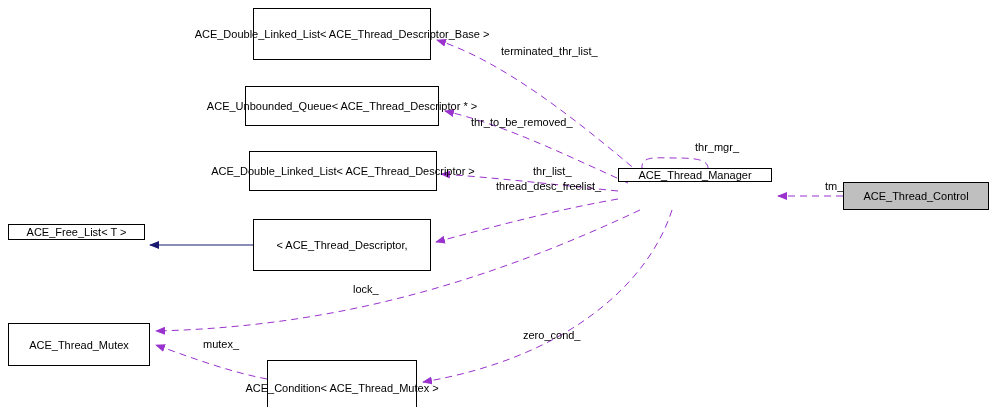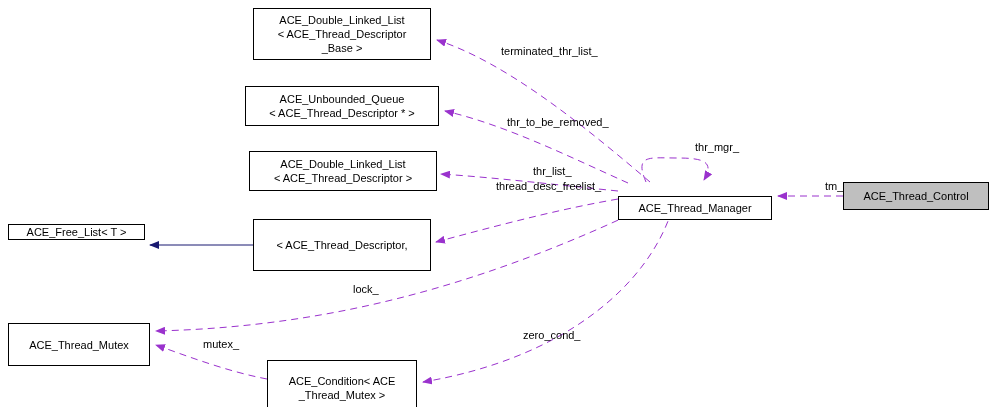--- a/index.html
+++ b/index.html
@@ -5,21 +5,21 @@
   * { margin:0; padding:0; box-sizing:border-box; }
   html,body { background:#ffffff; }
   body { font-family:"Liberation Sans", sans-serif; }
   .canvas {
     position:relative; width:996px; height:407px;
     background:#ffffff; overflow:hidden;
   }
   .edges { position:absolute; left:0; top:0; }
   .node {
     position:absolute; border:1px solid #000000; background:#ffffff;
-    display:flex; flex-direction:column; align-items:center; justify-content:center;
+    display:flex; flex-direction:row; align-items:center; justify-content:center;
     font-size:11px; line-height:14px; color:#000000; text-align:center;
     white-space:nowrap; cursor:pointer;
   }
   .node.highlight { background:#bfbfbf; }
   .edge-label {
     position:absolute; font-size:11px; line-height:13px; color:#000000;
     white-space:nowrap;
     margin-left:29px;
   }
 </style>
@@ -85,30 +85,30 @@
 
   <div class="node" style="left:8px;top:323px;width:142px;height:43px">
     <div>ACE_Thread_Mutex</div>
   </div>
 
   <div class="node" style="left:267px;top:360px;width:150px;height:56px">
     <div>ACE_Condition&lt; ACE</div>
     <div>_Thread_Mutex &gt;</div>
   </div>
 
-  <div class="node" style="left:618px;top:196px;width:154px;height:24px">
+  <div class="node" style="left:618px;top:168px;width:154px;height:14px">
     <div>ACE_Thread_Manager</div>
   </div>
 
   <div class="node highlight" style="left:843px;top:182px;width:146px;height:28px">
     <div>ACE_Thread_Control</div>
   </div>
 
   <div class="edge-label" style="left:472px;top:45px">terminated_thr_list_</div>
-  <div class="edge-label" style="left:478px;top:116px">thr_to_be_removed_</div>
+  <div class="edge-label" style="left:442px;top:116px">thr_to_be_removed_</div>
   <div class="edge-label" style="left:504px;top:165px">thr_list_</div>
   <div class="edge-label" style="left:467px;top:180px">thread_desc_freelist_</div>
   <div class="edge-label" style="left:666px;top:141px">thr_mgr_</div>
   <div class="edge-label" style="left:796px;top:180px">tm_</div>
   <div class="edge-label" style="left:324px;top:283px">lock_</div>
   <div class="edge-label" style="left:494px;top:329px">zero_cond_</div>
   <div class="edge-label" style="left:174px;top:338px">mutex_</div>
 
 </div>
 

